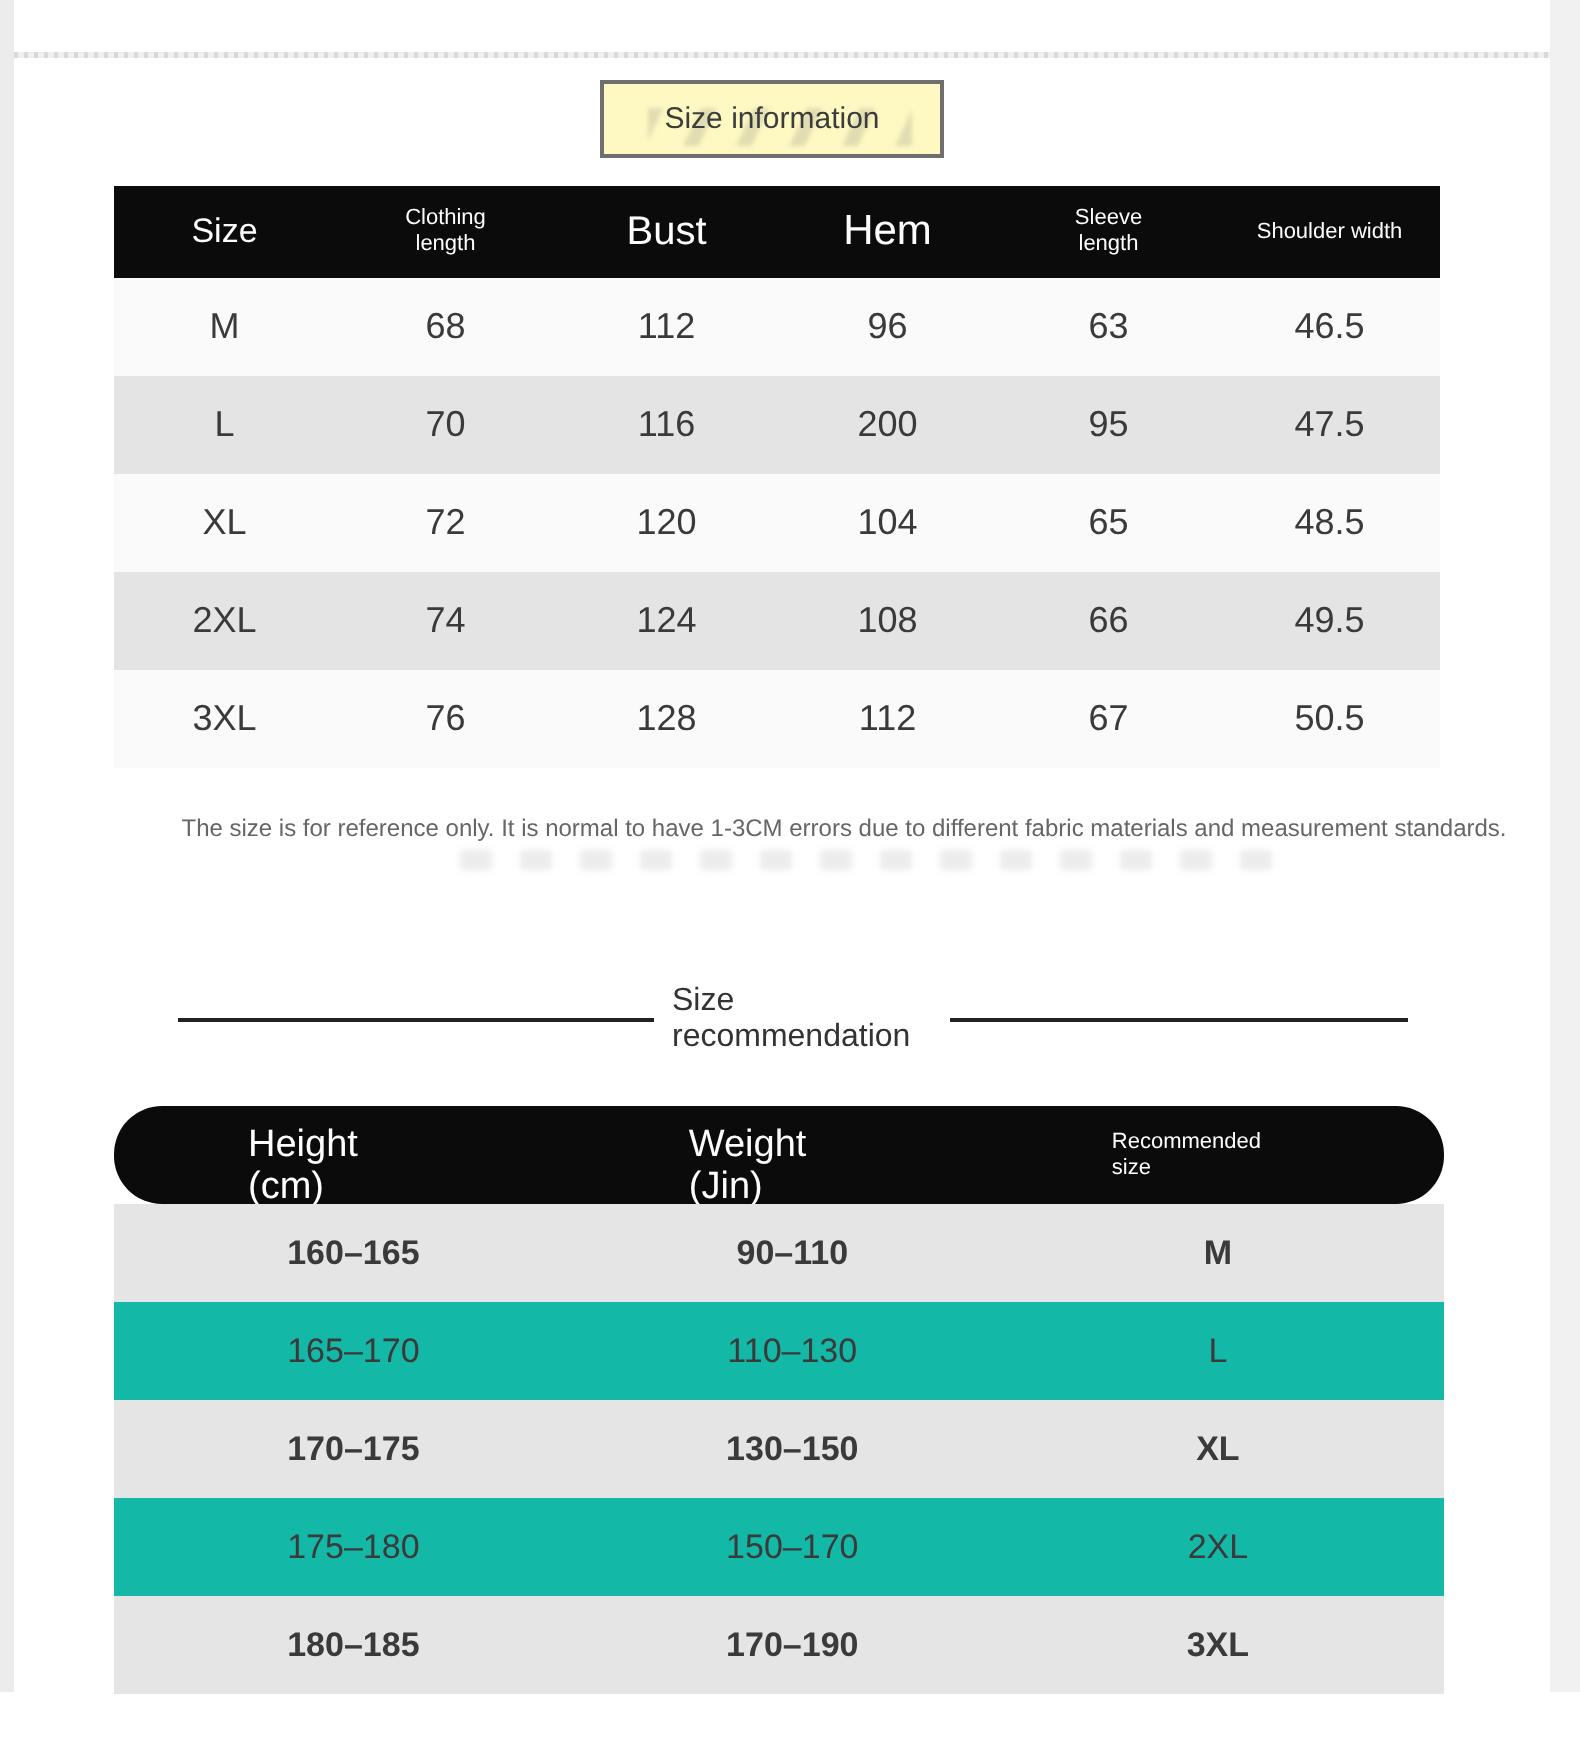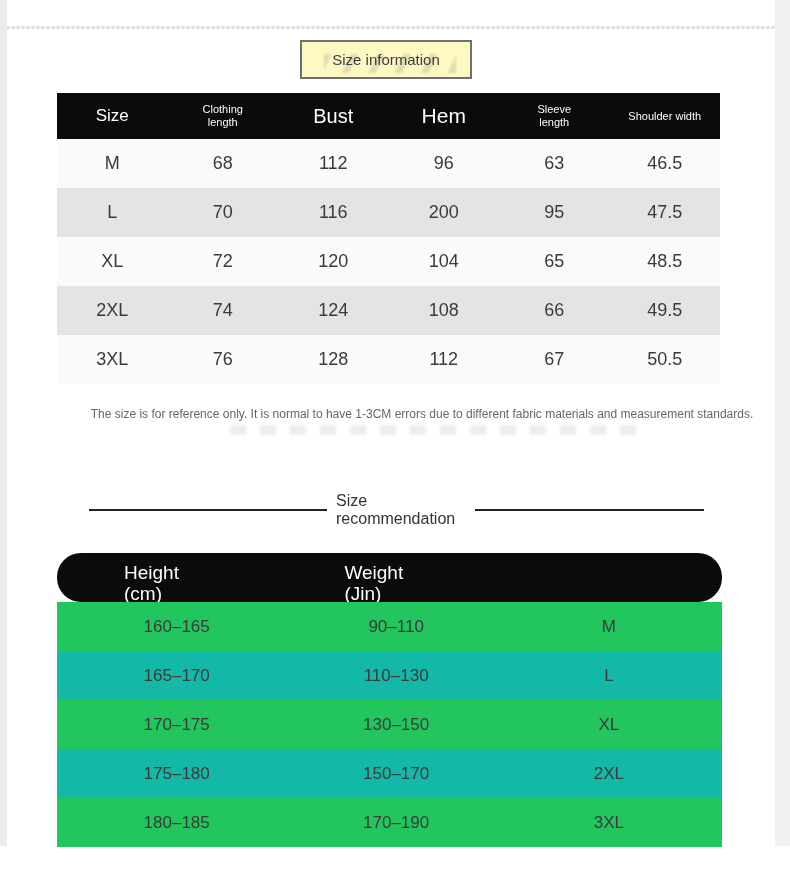--- a/index.html
+++ b/index.html
@@ -105,21 +105,21 @@
     align-items: start; justify-items: start;
     overflow: hidden;
     border-radius: 24px;
   }
   .t2-header .th { padding-top: 9px; text-align: left; }
   .t2-header .th.c1 { padding-left: 67px; font-size: 19px; line-height: 21px; }
   .t2-header .th.c2 { padding-left: 48px; font-size: 19px; line-height: 21px; }
   .t2-header .th.c3 { padding-left: 60px; font-size: 11px; line-height: 13px; padding-top: 12px; }
   .t2-header .th span { display: block; }
   .t2-row { height: 49px; font-size: 17px; color: #3a3a3a; }
-  .t2-row.light { background: #22c55e; }
+  .t2-row.light { background: #e5e5e5; font-weight: bold; }
   .t2-row.dark  { background: #14b8a6; }
 </style>
 </head>
 <body>
 
 <div class="page">
 
   <div class="edge-left"></div>
   <div class="edge-right"></div>
   <div class="top-line"></div>
@@ -195,20 +195,24 @@
   <div class="table2">
     <div class="t2-grid t2-header">
       <div class="th c1">
         <span>Height</span>
         <span>(cm)</span>
       </div>
       <div class="th c2">
         <span>Weight</span>
         <span>(Jin)</span>
       </div>
+      <div class="th c3">
+        <span>Recommended</span>
+        <span>size</span>
+      </div>
     </div>
 
     <div class="t2-grid t2-row light">
       <div class="td">160–165</div>
       <div class="td">90–110</div>
       <div class="td">M</div>
     </div>
     <div class="t2-grid t2-row dark">
       <div class="td">165–170</div>
       <div class="td">110–130</div>

